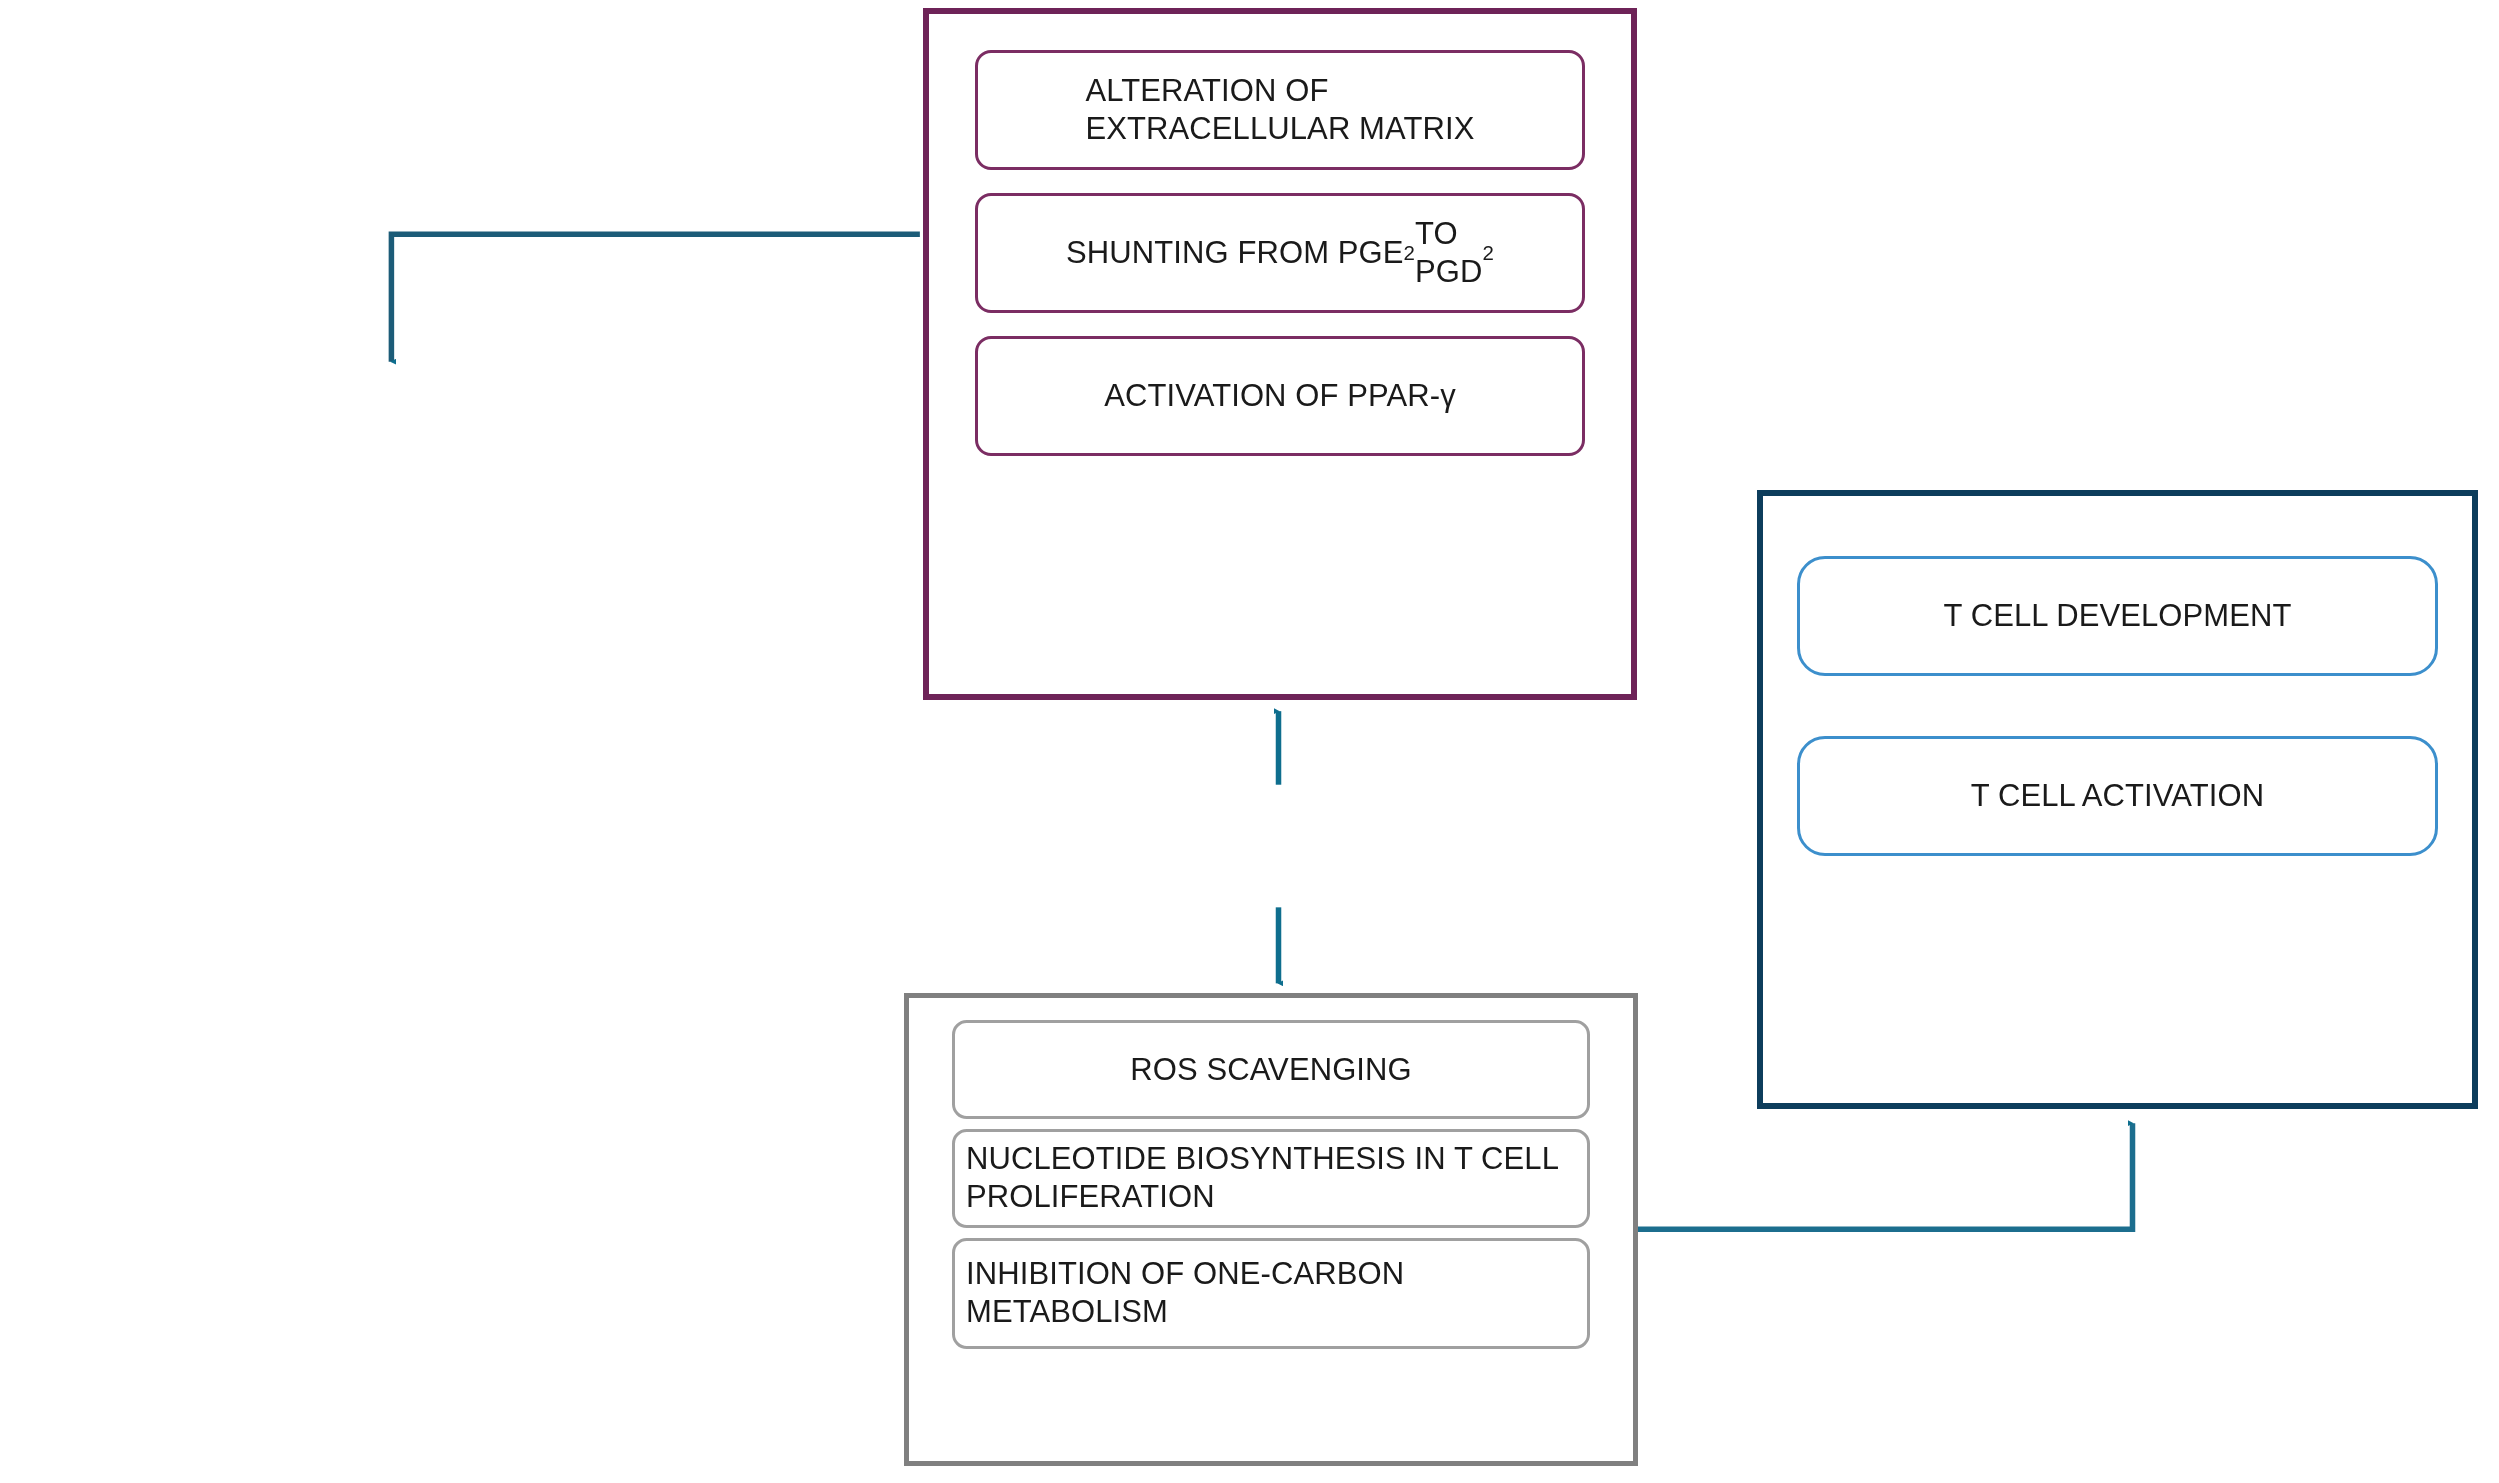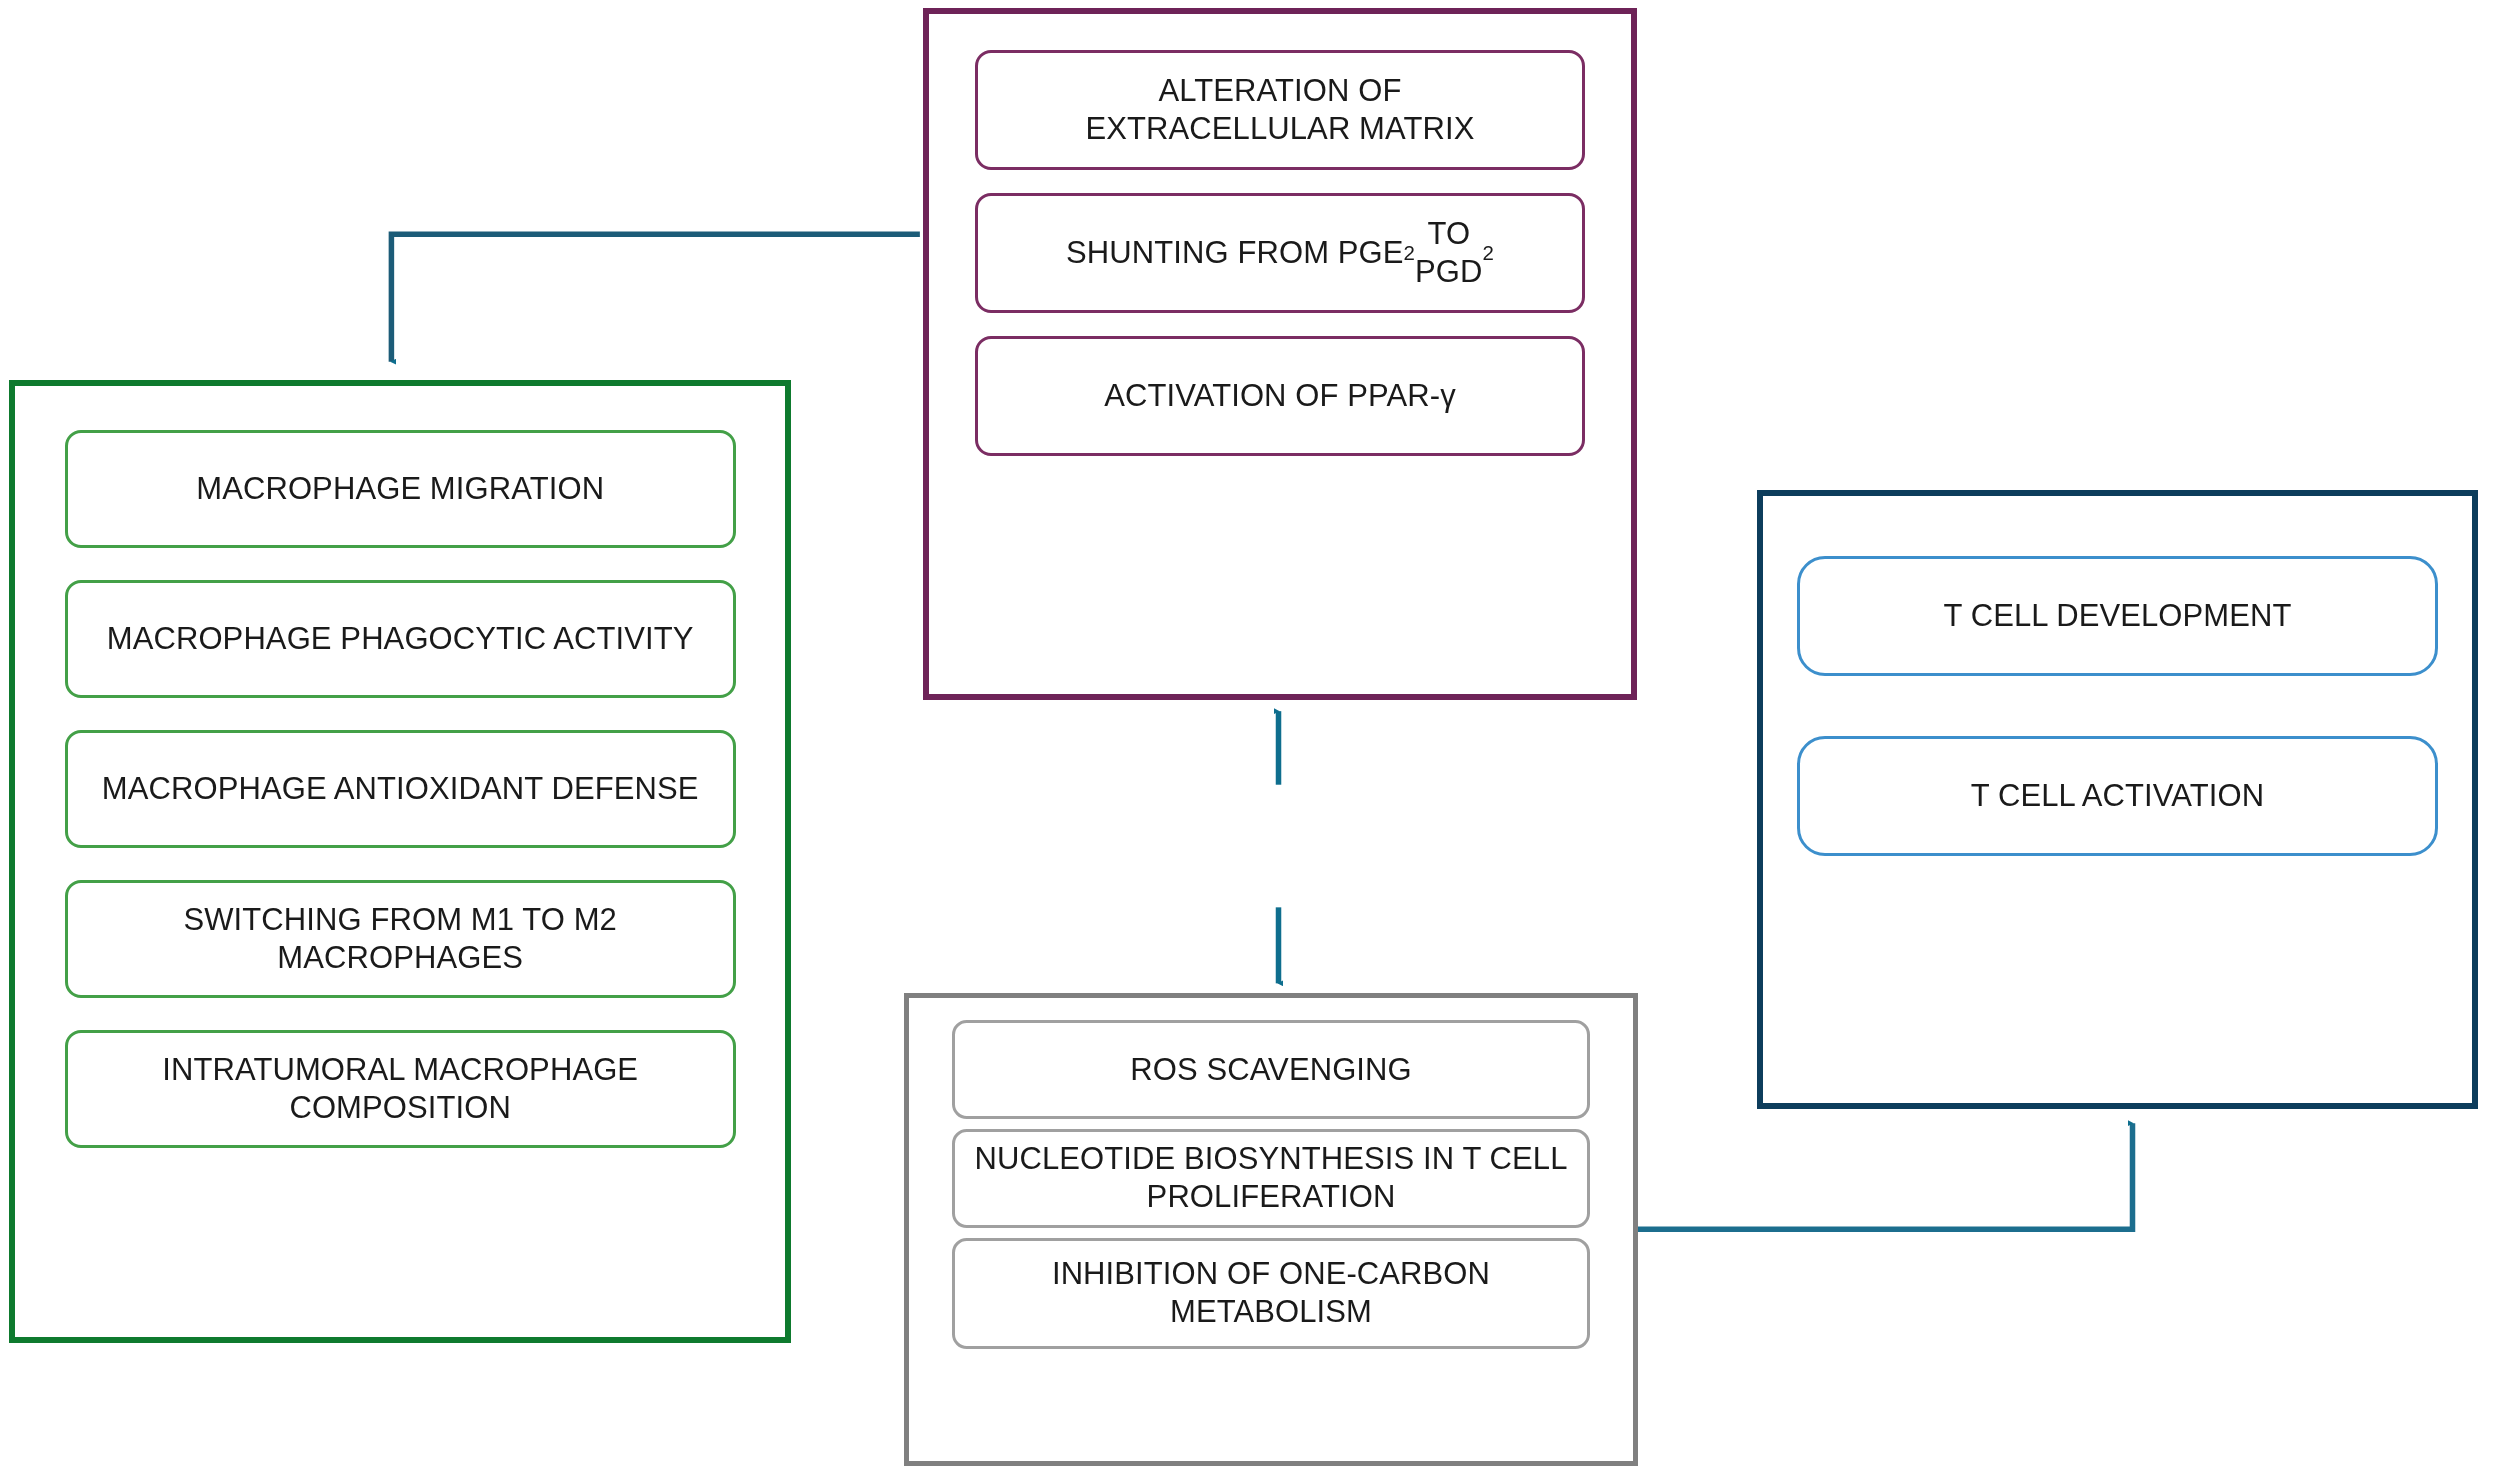--- a/index.html
+++ b/index.html
@@ -26,21 +26,20 @@
     flex-direction: column;
     align-items: center;
   }
 
   
   .node {
     background: #ffffff;
     display: flex;
     align-items: center;
     justify-content: center;
-    text-align: center;
     color: #1a1a1a;
     line-height: 1.22;
     letter-spacing: 0.1px;
     padding: 3.7px 11px;
   }
 
   
   .group-green {
     left: 9.2px; top: 380px;
     width: 782px; height: 963px;
@@ -156,27 +155,20 @@
 
     <g>
       <path d="M 2085 1480 L 2085 1604" fill="none" stroke="#0E6E8E" stroke-width="9" marker-end="url(#arrowDown)"></path>
     </g>
 
     <g>
       <path d="M 2668 2005 L 3478 2005 L 3478 1832" fill="none" stroke="#1C6E8E" stroke-width="9" marker-end="url(#arrowUp)"></path>
     </g>
   </svg>
 
-  <div class="group group-green">
-    <div class="node gn-0">MACROPHAGE MIGRATION</div>
-    <div class="node gn-1">MACROPHAGE PHAGOCYTIC ACTIVITY</div>
-    <div class="node gn-2">MACROPHAGE ANTIOXIDANT DEFENSE</div>
-    <div class="node gn-3">SWITCHING FROM M1 TO M2 MACROPHAGES</div>
-    <div class="node gn-4">INTRATUMORAL MACROPHAGE COMPOSITION</div>
-  </div>
 
   <div class="group group-purple">
     <div class="node pn-0">ALTERATION OF<br>EXTRACELLULAR MATRIX</div>
     <div class="node pn-1">SHUNTING FROM PGE<sub>2</sub> TO<br>PGD<sub>2</sub></div>
     <div class="node pn-2">ACTIVATION OF PPAR-γ</div>
   </div>
 
   <div class="group group-blue">
     <div class="node bn-0">T CELL DEVELOPMENT</div>
     <div class="node bn-1">T CELL ACTIVATION</div>

